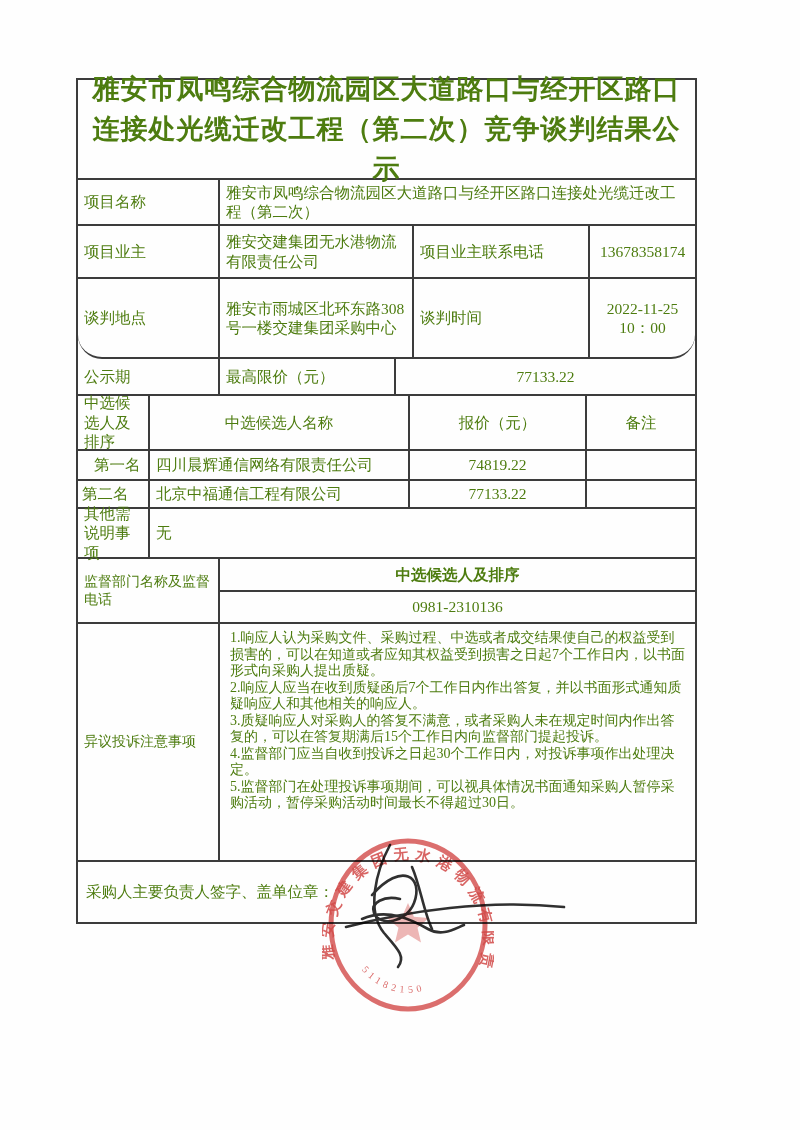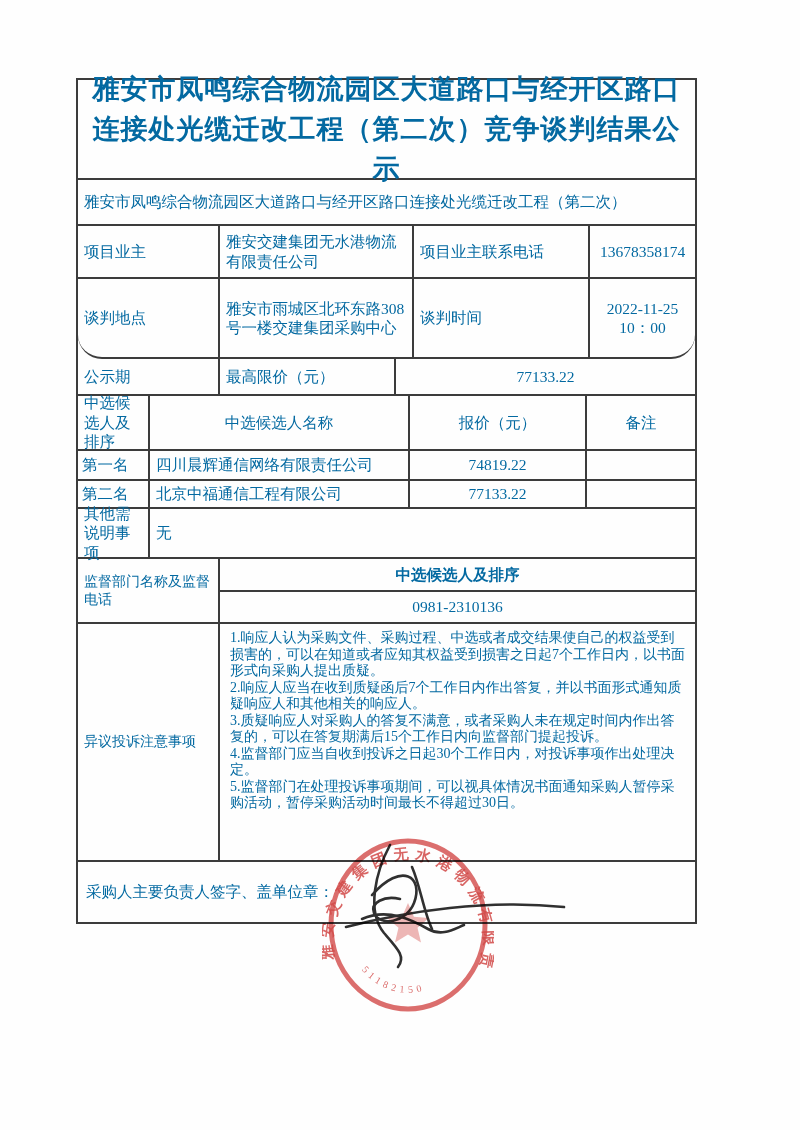--- a/index.html
+++ b/index.html
@@ -1,18 +1,18 @@
 <!DOCTYPE html>
 <html><head>
 <meta charset="utf-8">
 <style>
   html,body{margin:0;padding:0;background:#ffffff;}
   .page{
     position:relative;width:800px;height:1130px;background:#fefefe;overflow:hidden;
-    font-family:"Liberation Serif","DejaVu Serif",serif;color:#0369a1;
+    font-family:"Liberation Serif","DejaVu Serif",serif;color:#4d7c0f;
   }
   .doc{
     position:absolute;left:76px;top:78px;width:621px;
     border:2px solid #3c3c3c;box-sizing:border-box;background:transparent;
   }
   .band{display:flex;box-sizing:border-box;border-bottom:2px solid #3c3c3c;}
   .band:last-child{border-bottom:none;}
   .cell{box-sizing:border-box;border-right:2px solid #3c3c3c;display:flex;align-items:center;
         font-size:15.5px;line-height:1.25;padding:2px 6px;}
   .cell:last-child{border-right:none;}
@@ -54,20 +54,21 @@
 <body>
 
 <div class="page">
   <div class="doc">
 
     <div class="band title-band">
       <div class="title-text">雅安市凤鸣综合物流园区大道路口与经开区路口连接处光缆迁改工程（第二次）竞争谈判结果公示</div>
     </div>
 
     <div class="band h48">
+      <div class="cell w142">项目名称</div>
       <div class="cell grow">雅安市凤鸣综合物流园区大道路口与经开区路口连接处光缆迁改工程（第二次）</div>
     </div>
 
     <div class="band h53">
       <div class="cell w142">项目业主</div>
       <div class="cell w194">雅安交建集团无水港物流有限责任公司</div>
       <div class="cell w176">项目业主联系电话</div>
       <div class="cell grow center">13678358174</div>
     </div>
 
@@ -88,21 +89,21 @@
     </div>
 
     <div class="band h55">
       <div class="cell w72 center">中选候选人及排序</div>
       <div class="cell w260 center">中选候选人名称</div>
       <div class="cell w177 center">报价（元）</div>
       <div class="cell grow center">备注</div>
     </div>
 
     <div class="band h30">
-      <div class="cell w72" style="padding-left:4px;">第一名</div>
+      <div class="cell w72" style="padding-left:16px;">第一名</div>
       <div class="cell w260">四川晨辉通信网络有限责任公司</div>
       <div class="cell w177 center">74819.22</div>
       <div class="cell grow"></div>
     </div>
 
     <div class="band h28">
       <div class="cell w72" style="padding-left:4px;">第二名</div>
       <div class="cell w260">北京中福通信工程有限公司</div>
       <div class="cell w177 center">77133.22</div>
       <div class="cell grow"></div>

